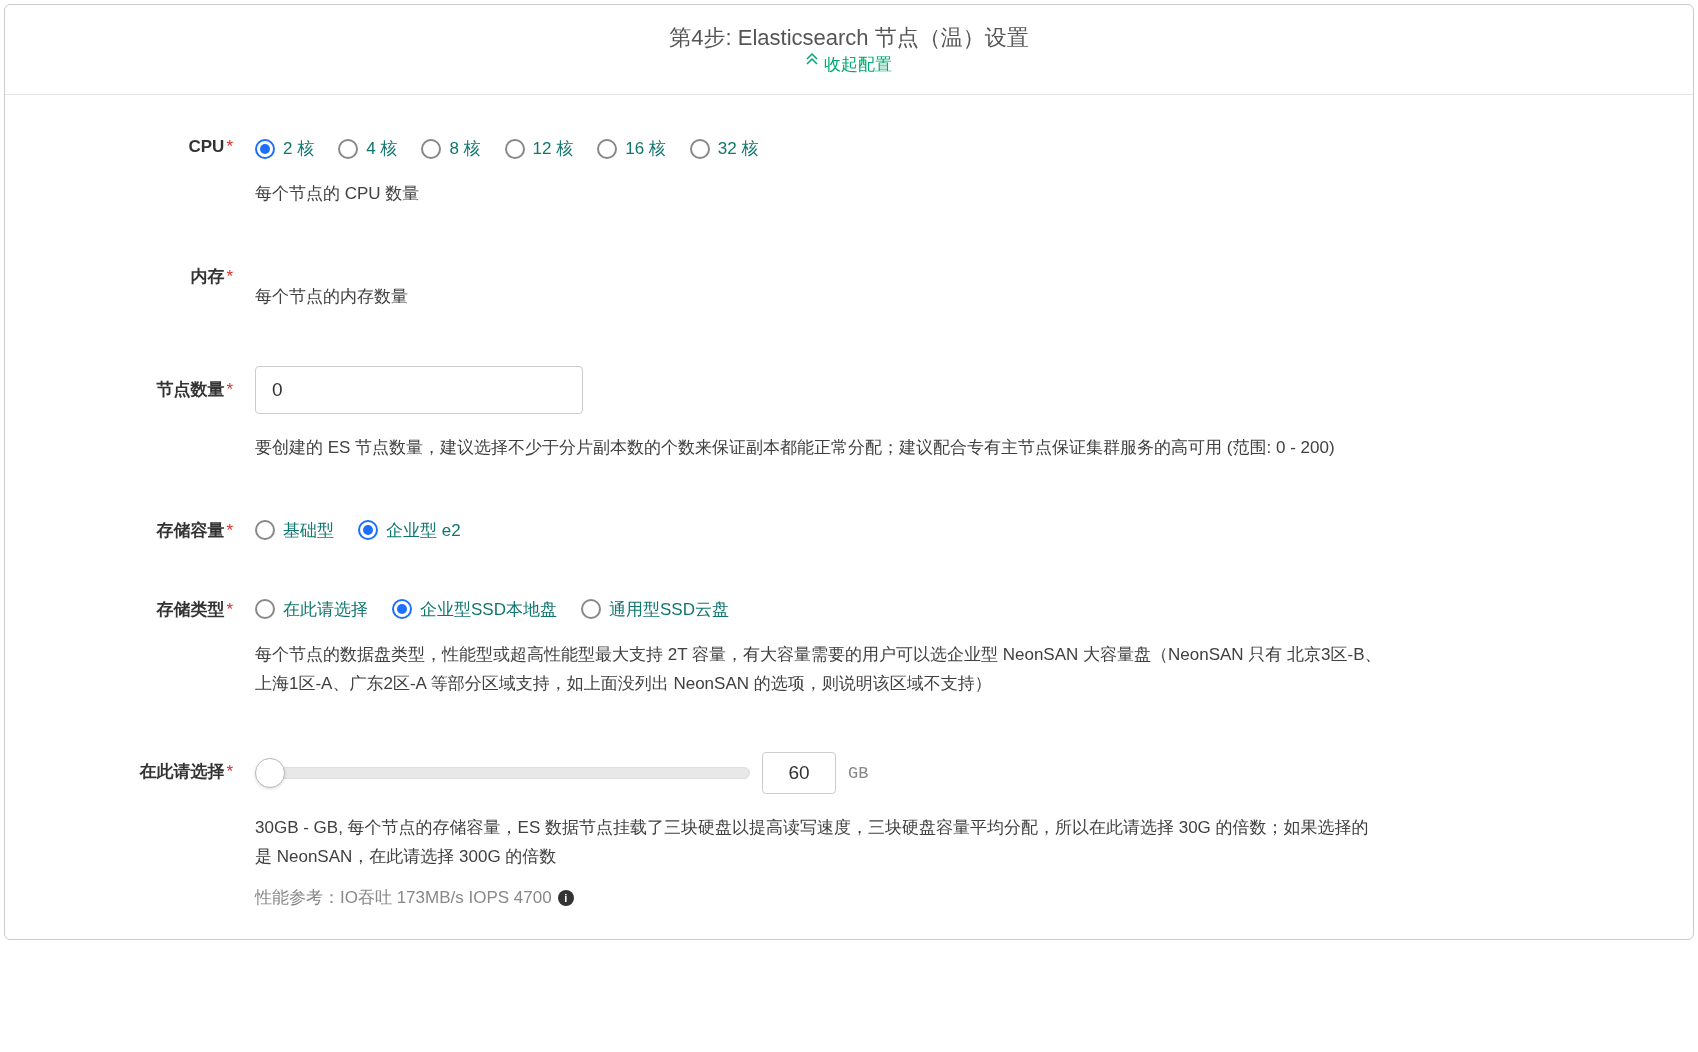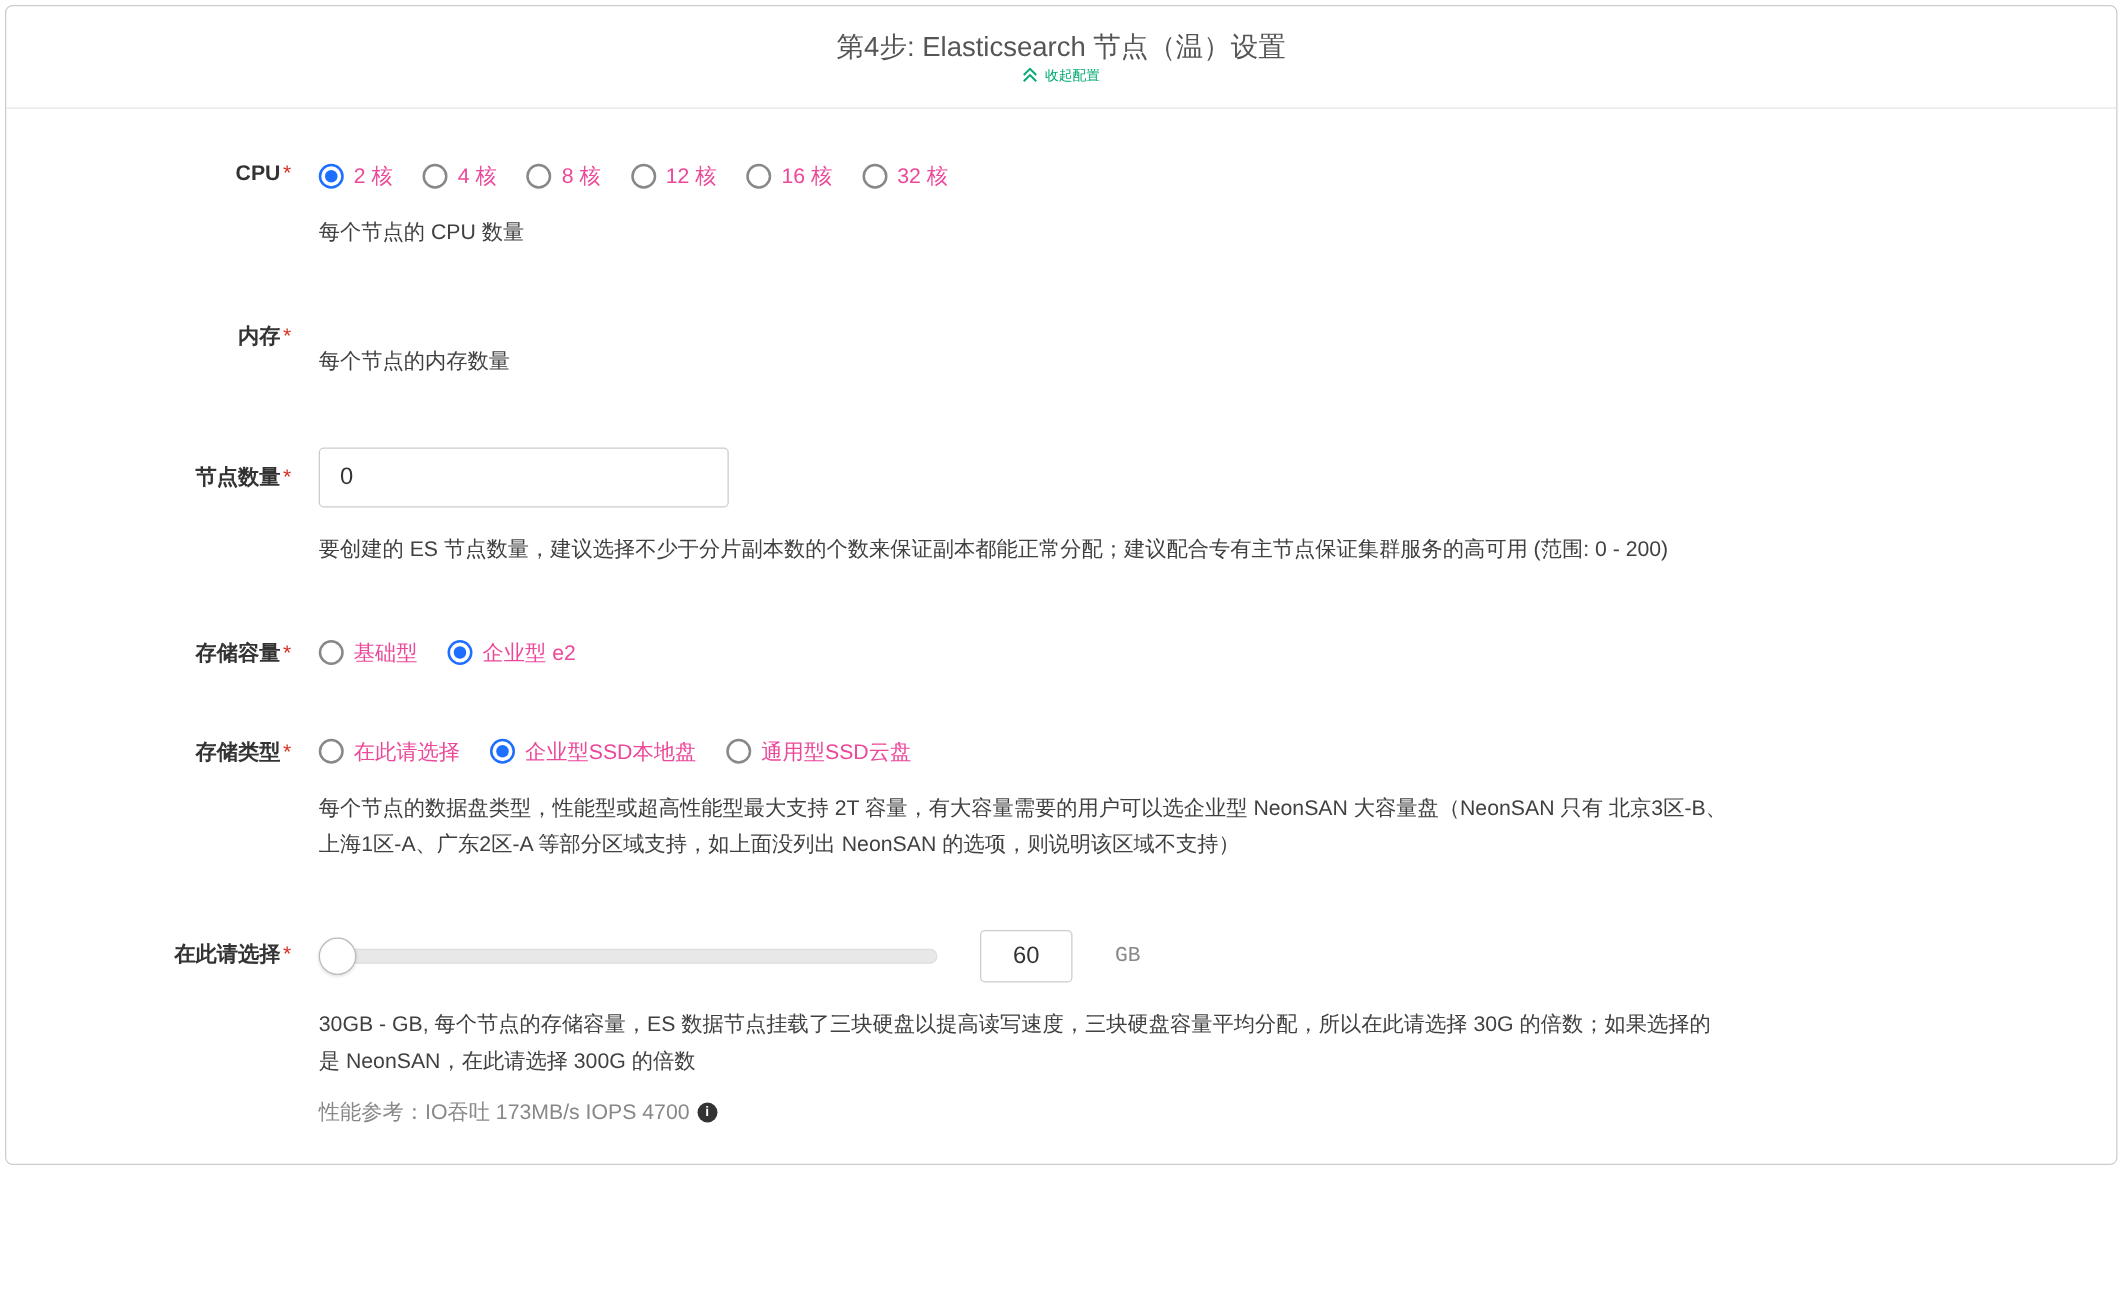--- a/index.html
+++ b/index.html
@@ -24,24 +24,23 @@
       border-bottom: 1px solid #e5e5e5;
       flex-direction: column;
     }
     .header-title {
       font-size: 22px;
       font-weight: 400;
       color: #555;
     }
     .collapse-link {
       display: flex;
-      align-items: center;
       gap: 6px;
       color: #00aa72;
-      font-size: 11px;
+      font-size: 17px;
       cursor: pointer;
     }
     .collapse-icon {
       display: inline-block;
       line-height: 1;
       font-size: 14px;
     }
     .form-body {
       padding: 40px 22px 30px 22px;
     }
@@ -72,21 +71,21 @@
       gap: 24px;
       align-items: center;
       padding-top: 2px;
     }
     .radio-item {
       display: flex;
       align-items: center;
       gap: 8px;
       cursor: pointer;
       font-size: 17px;
-      color: #ec4899;
+      color: #0f766e;
     }
     .radio-circle {
       width: 20px;
       height: 20px;
       border: 2px solid #888;
       border-radius: 50%;
       display: inline-flex;
       align-items: center;
       justify-content: center;
       flex-shrink: 0;
@@ -112,21 +111,21 @@
       height: 48px;
       border: 1px solid #ccc;
       border-radius: 4px;
       padding: 0 16px;
       font-size: 19px;
       color: #333;
     }
     .slider-row {
       display: flex;
       align-items: center;
-      gap: 34px;
+      gap: 12px;
     }
     .slider-wrap {
       position: relative;
       width: 495px;
       height: 26px;
       display: flex;
       align-items: center;
     }
     .slider-track {
       width: 100%;

